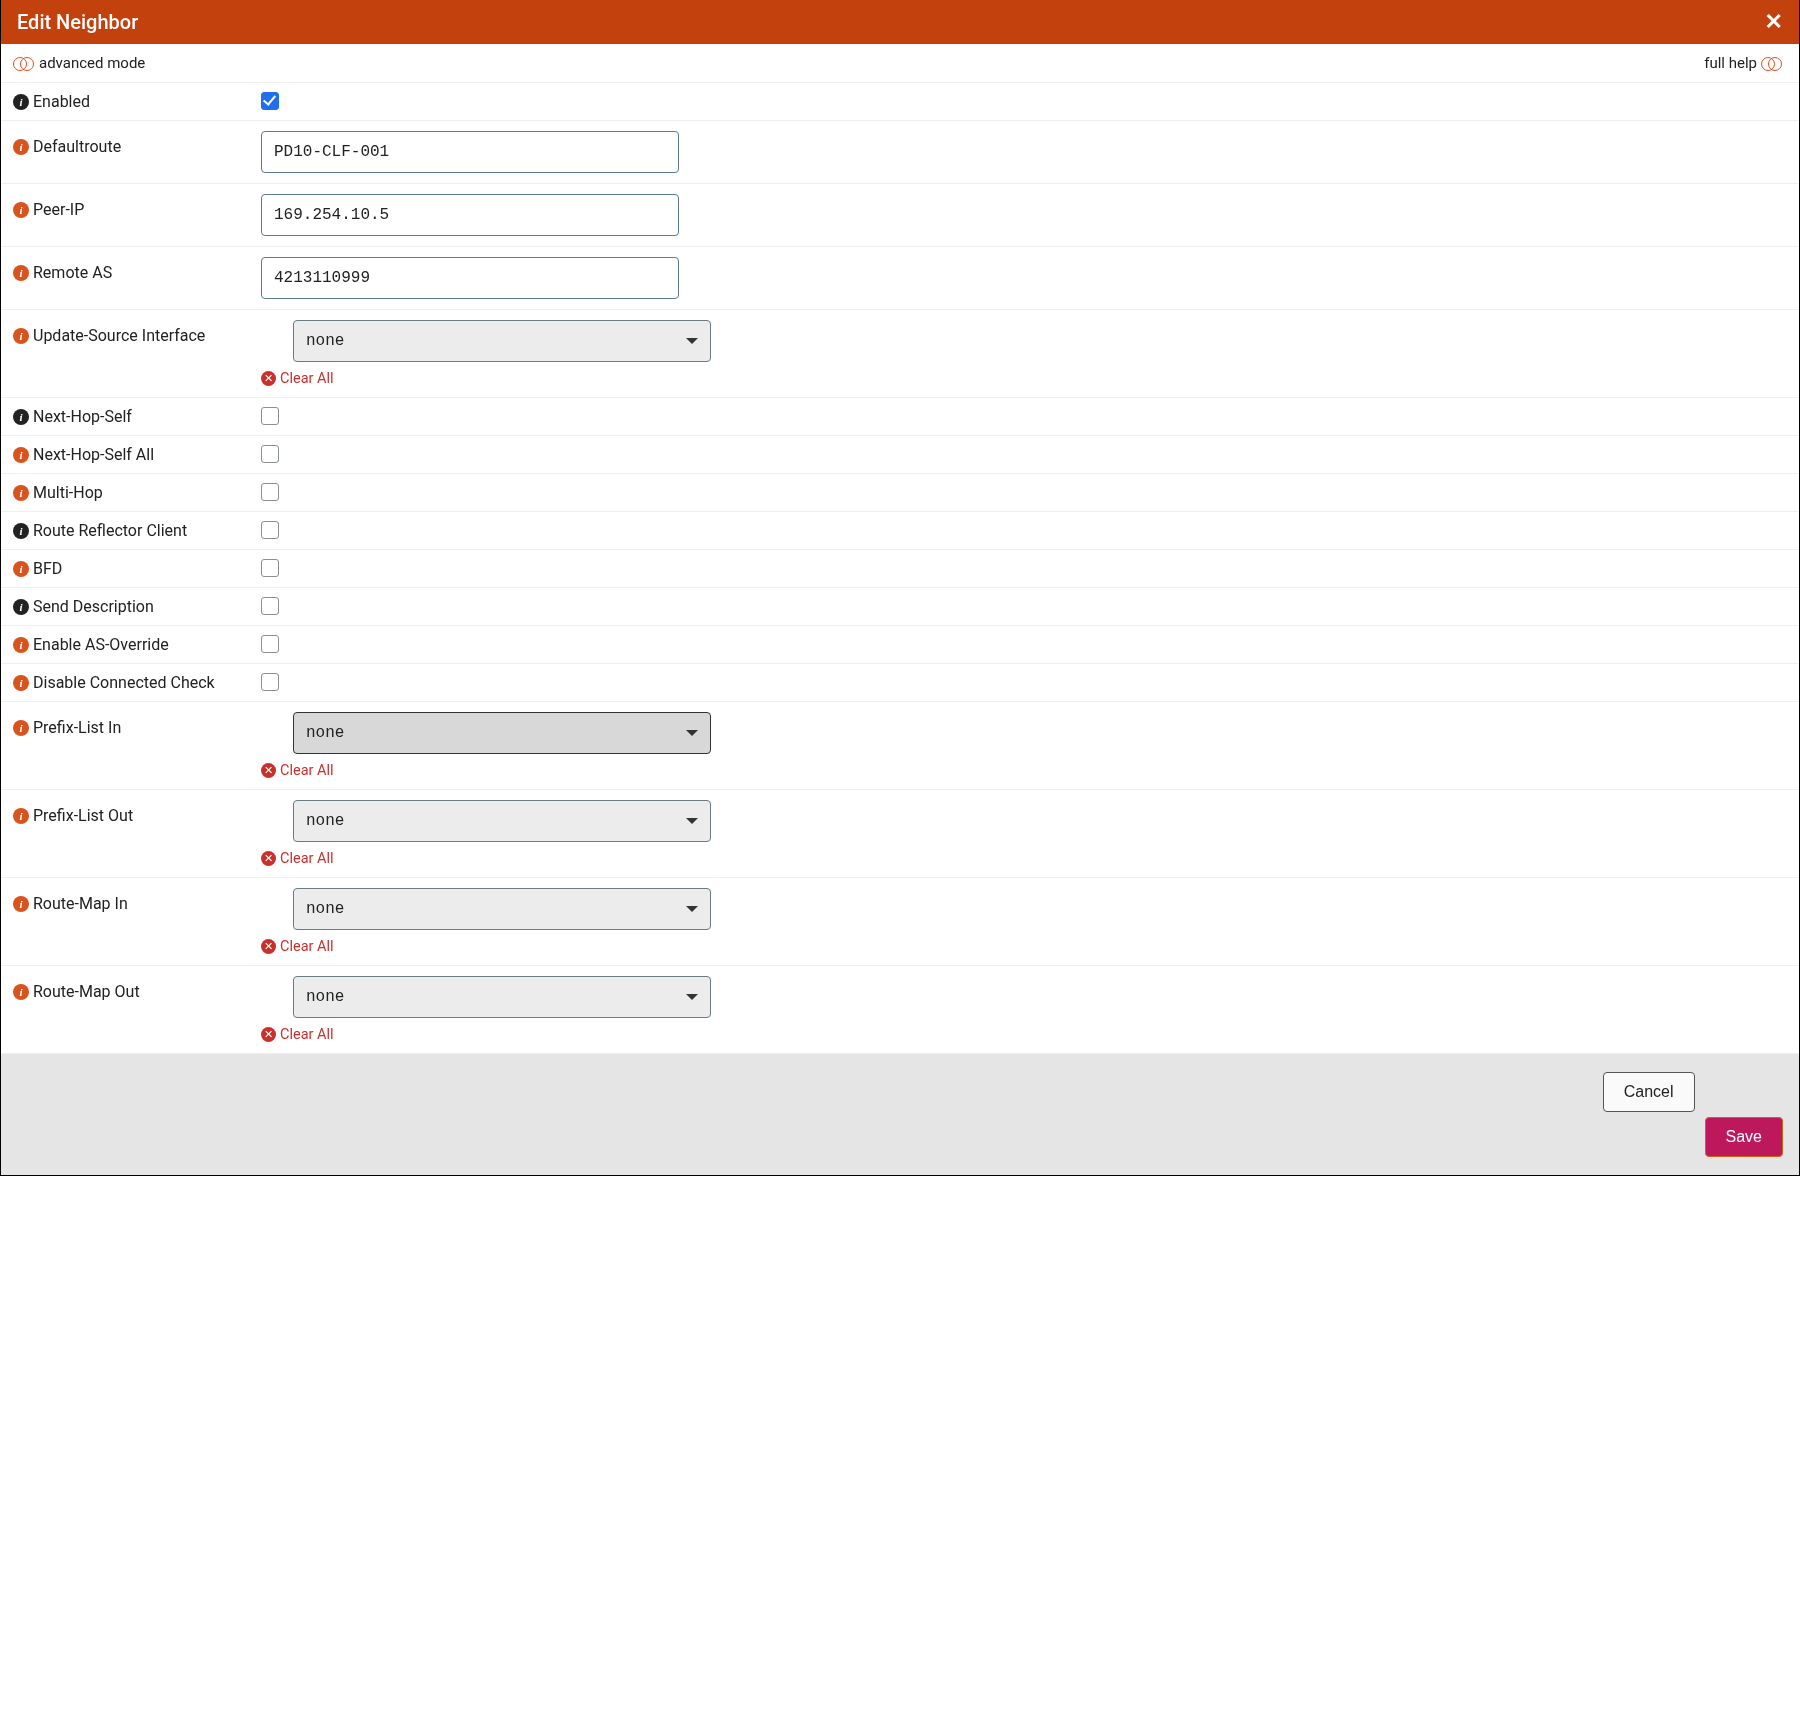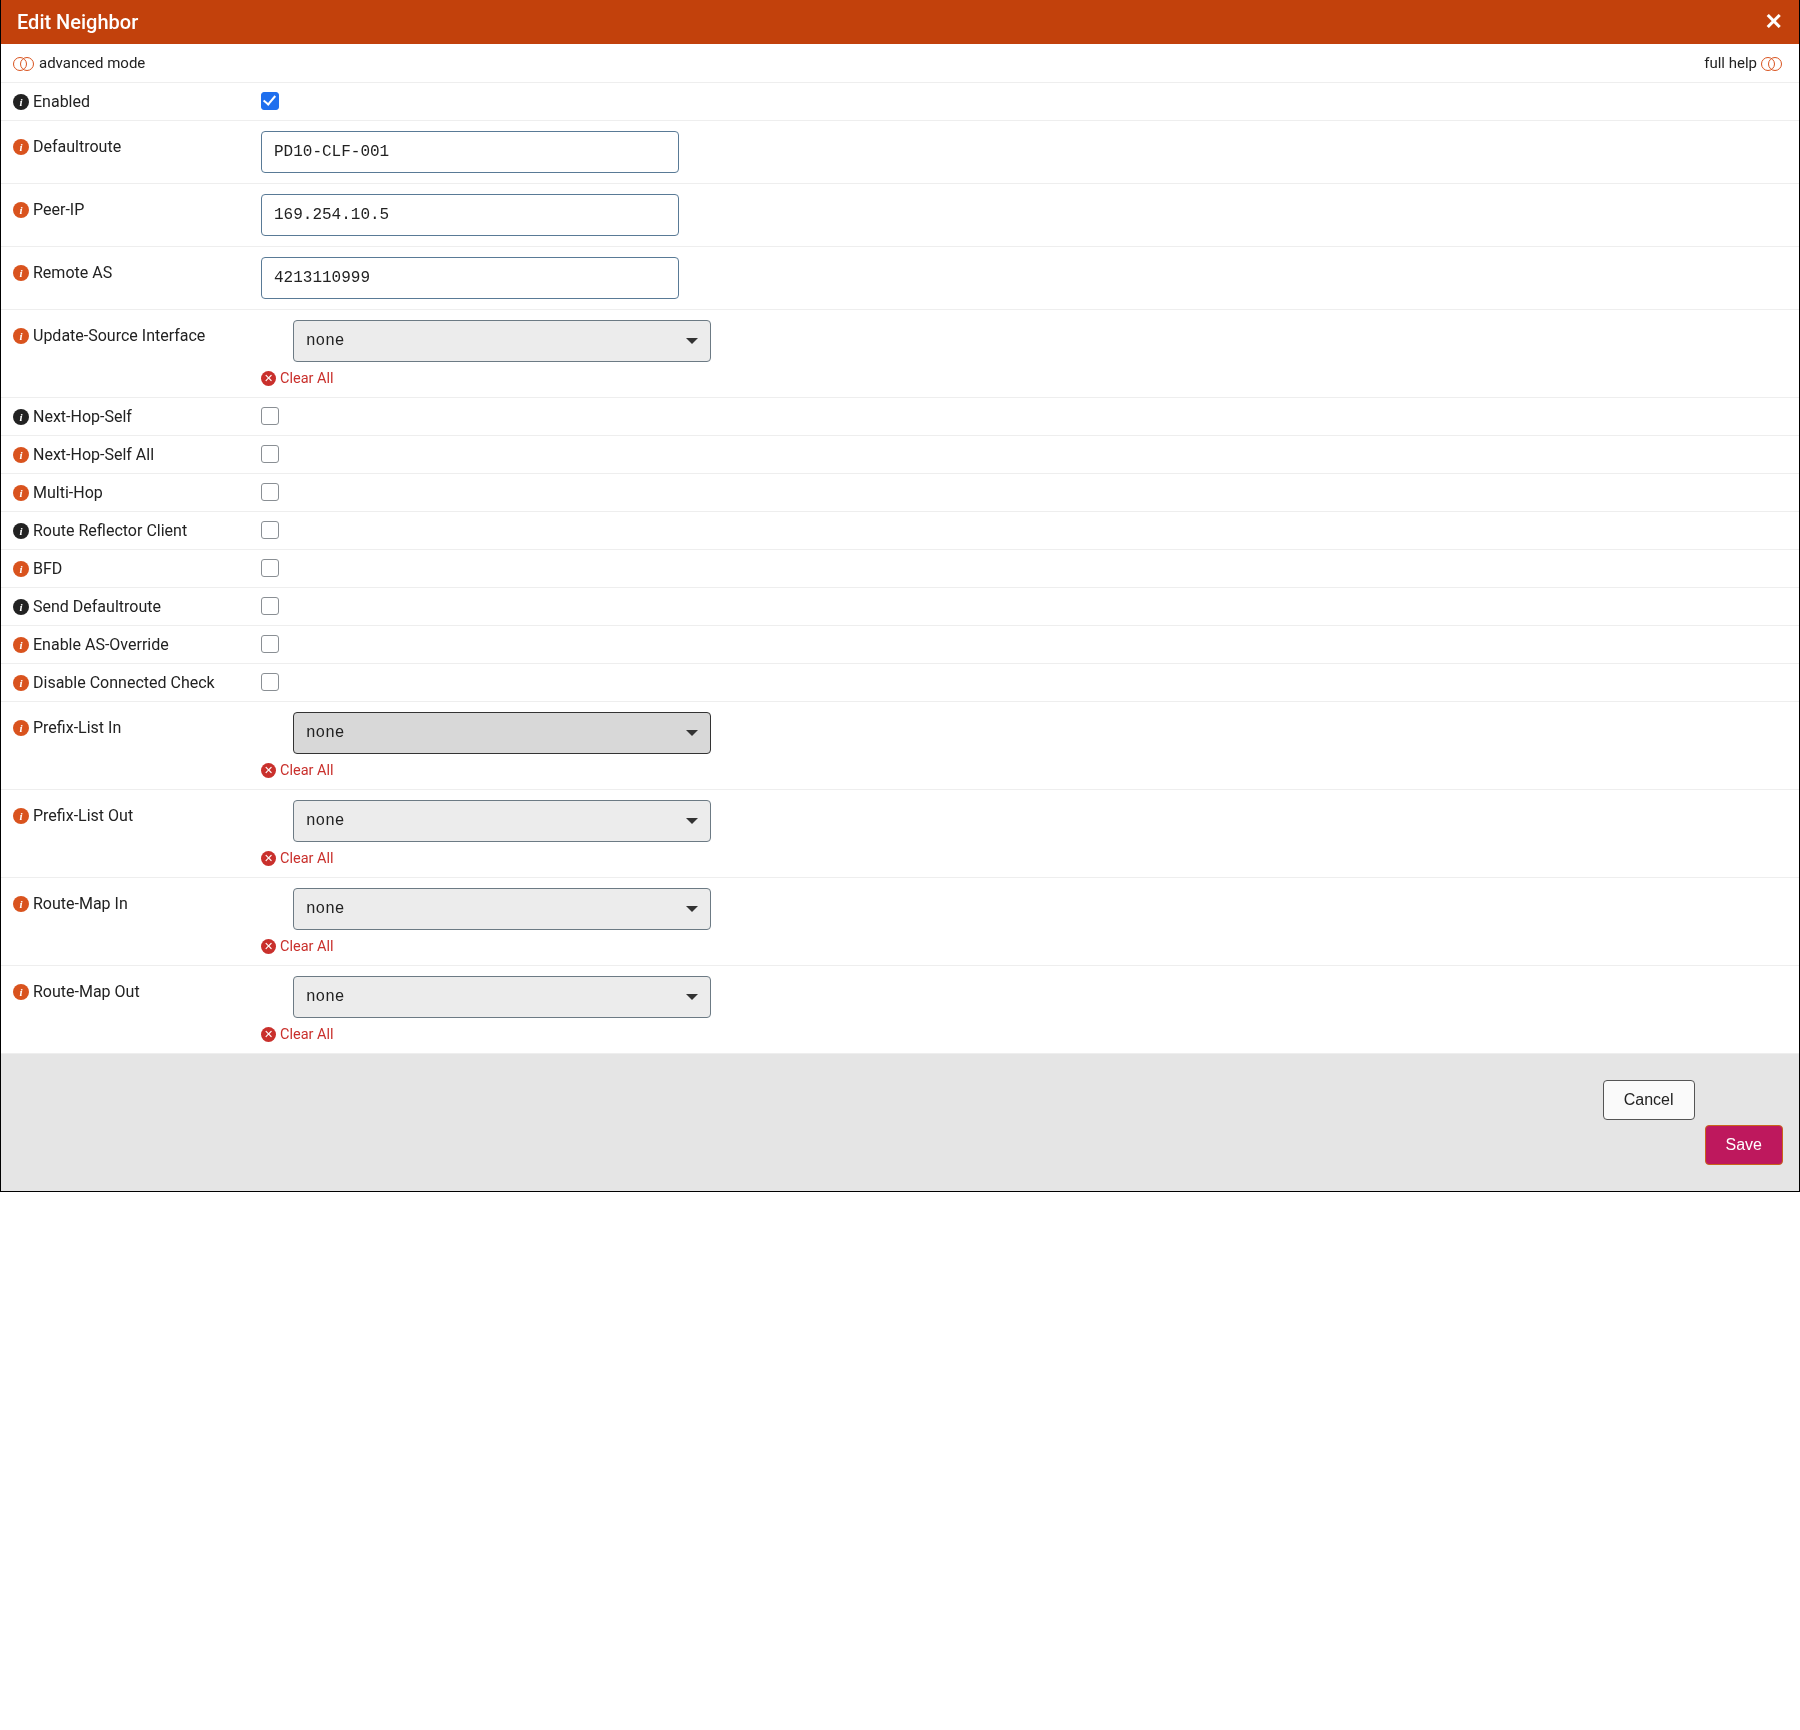--- a/index.html
+++ b/index.html
@@ -182,21 +182,21 @@
     content: "";
     position: absolute;
     left: 4px; top: 0px;
     width: 5px; height: 10px;
     border: solid #fff;
     border-width: 0 2.5px 2.5px 0;
     transform: rotate(40deg);
   }
   .modal-footer {
     background: #e5e5e5;
-    padding: 26px 16px;
+    padding: 18px 16px;
     display: flex;
     justify-content: flex-end;
     gap: 10px;
   }
   .btn {
     height: 40px;
     padding: 0 20px;
     border-radius: 4px;
     font-size: 16px;
     cursor: pointer;
@@ -338,21 +338,21 @@
       <span>BFD</span>
     </div>
     <div class="form-control-wrap">
       <span class="checkbox"></span>
     </div>
   </div>
 
   <div class="form-row tight">
     <div class="form-label">
       <span class="info-icon dark">i</span>
-      <span>Send Defaultroute</span>
+      <span>Send Description</span>
     </div>
     <div class="form-control-wrap">
       <span class="checkbox"></span>
     </div>
   </div>
 
   <div class="form-row tight">
     <div class="form-label">
       <span class="info-icon">i</span>
       <span>Enable AS-Override</span>

